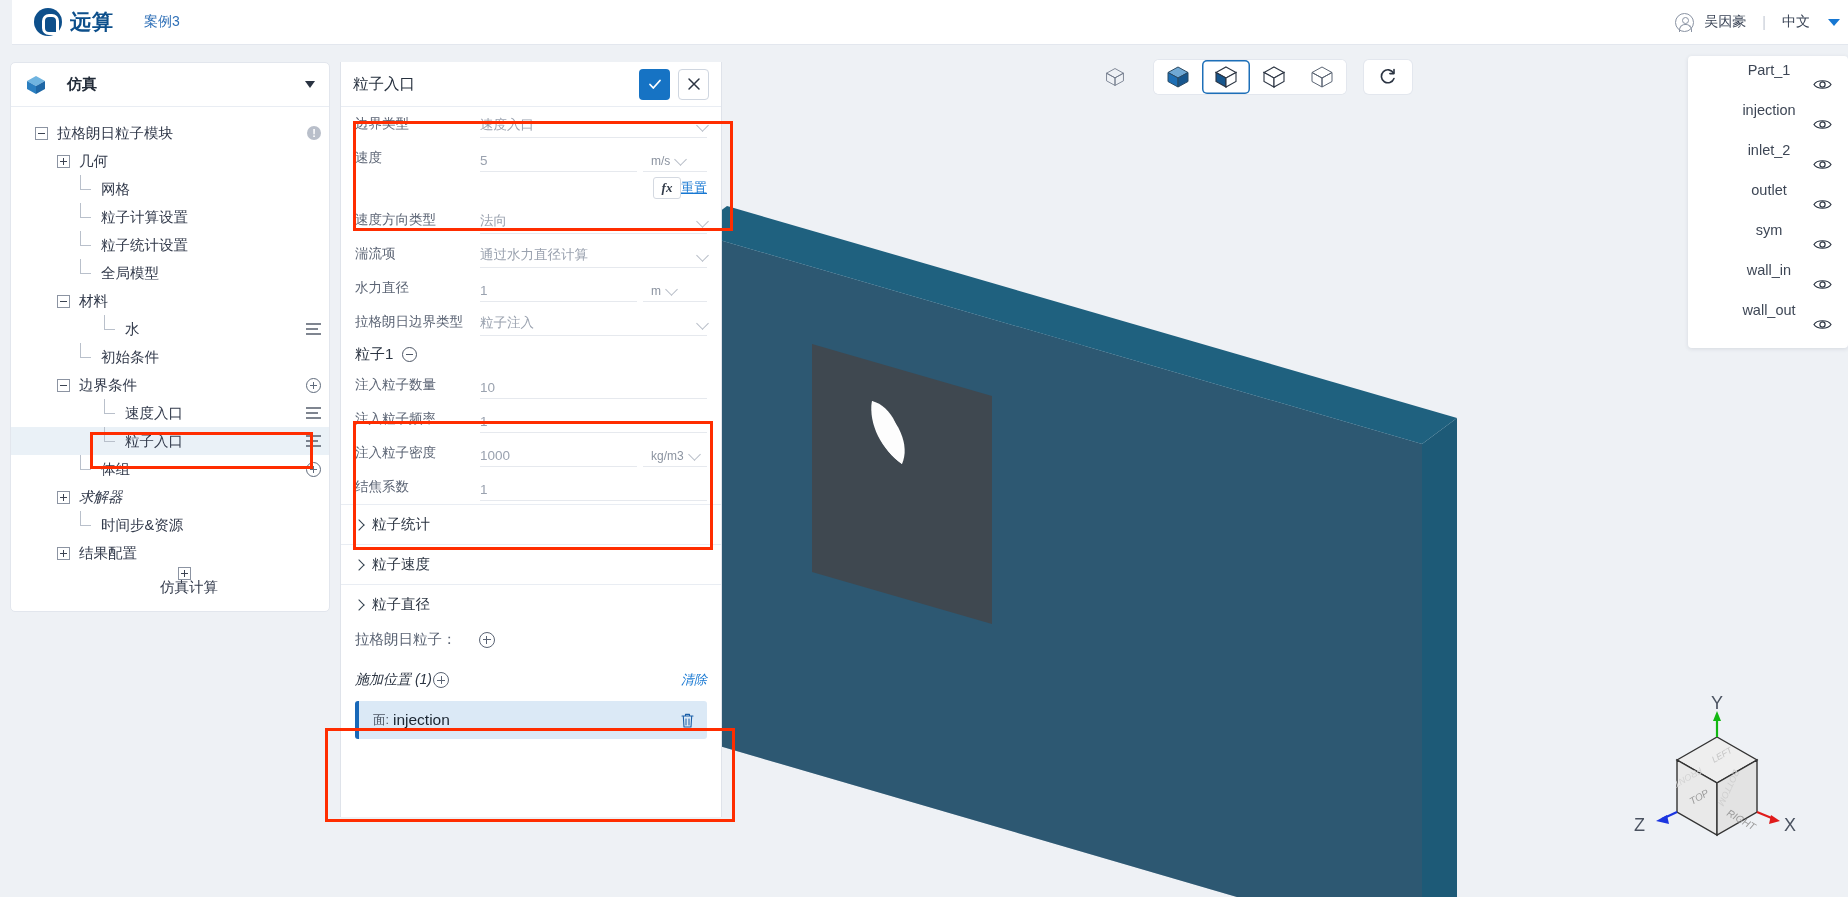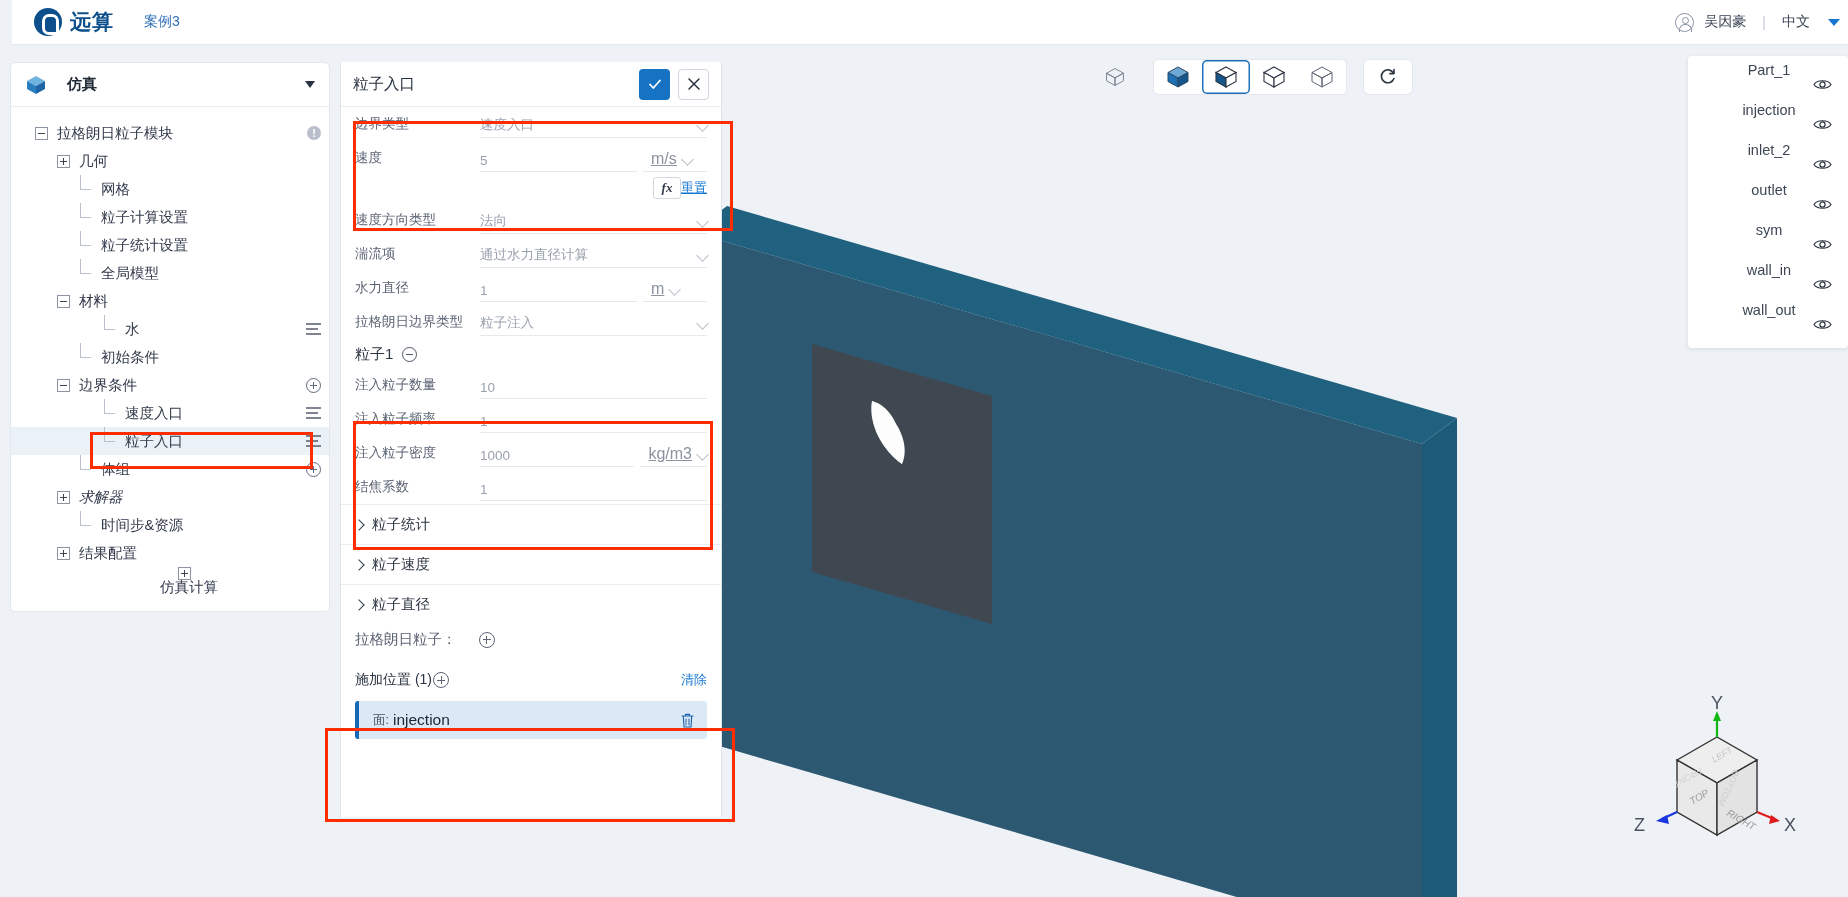--- a/index.html
+++ b/index.html
@@ -158,21 +158,21 @@
     flex: 1; display: flex; align-items: flex-end;
     border-bottom: 1px solid #e6e9ee; height: 27px; padding-bottom: 3px;
   }
   .fval { font-size: 13.5px; color: #9aa2af; flex: 1; }
   .chev {
     width: 9px; height: 9px; border-right: 1.4px solid #b6bcc6;
     border-bottom: 1.4px solid #b6bcc6; transform: rotate(45deg);
     margin-bottom: 4px; margin-left: 6px; flex: 0 0 auto;
   }
   .unit {
-    font-size: 16px; color: #8b93a0; margin-left: 8px; white-space: nowrap; text-decoration: underline;
+    font-size: 12px; color: #8b93a0; margin-left: 8px; white-space: nowrap;
   }
   .unit-sep { display: flex; align-items: flex-end; }
   .fx-row {
     display: flex; align-items: center; justify-content: flex-end;
     padding: 4px 14px 6px 0; height: 28px;
   }
   .fx-btn {
     width: 28px; height: 22px; border: 1px solid #d4d9e1; border-radius: 3px;
     background: #fff; display: flex; align-items: center; justify-content: center;
     font-style: italic; font-weight: 700; font-size: 13px; color: #333c4a;
@@ -212,20 +212,21 @@
   }
   .circle-plus-b::after {
     content: ""; position: absolute; left: 6.7px; top: 3.3px; width: 1.3px; height: 8px; background: #5b6474;
   }
 
   
   .apply-block { padding: 8px 14px 0 14px; }
   .apply-head {
     display: flex; align-items: center; gap: 1px; font-size: 14px; color: #2b3442;
     height: 26px;
+    font-style: italic;
   }
   .clear-link { margin-left: auto; font-size: 13px; color: #1677d2; }
   .apply-item {
     margin-top: 8px; height: 38px; background: #dbe9f6; border-radius: 3px;
     border-left: 4px solid #1868b8; display: flex; align-items: center;
     padding: 0 12px 0 14px;
   }
   .apply-item-prefix { font-size: 12.5px; color: #4a5462; }
   .apply-item-name { font-size: 15.5px; color: #1b2530; margin-left: 4px; }
   .trash {

